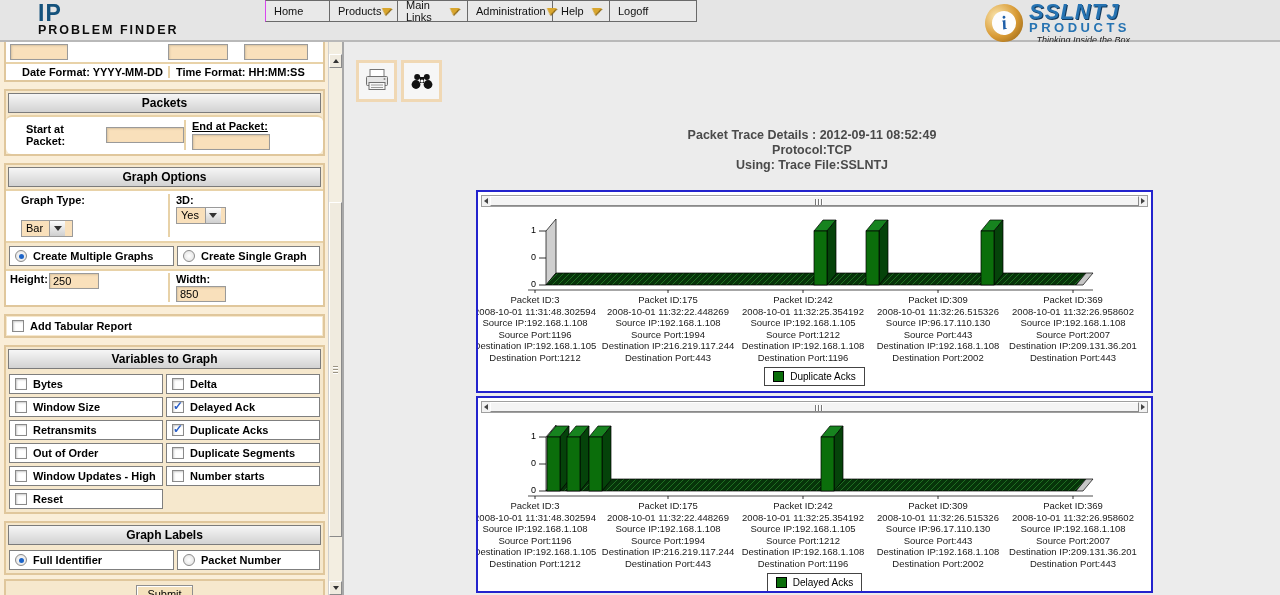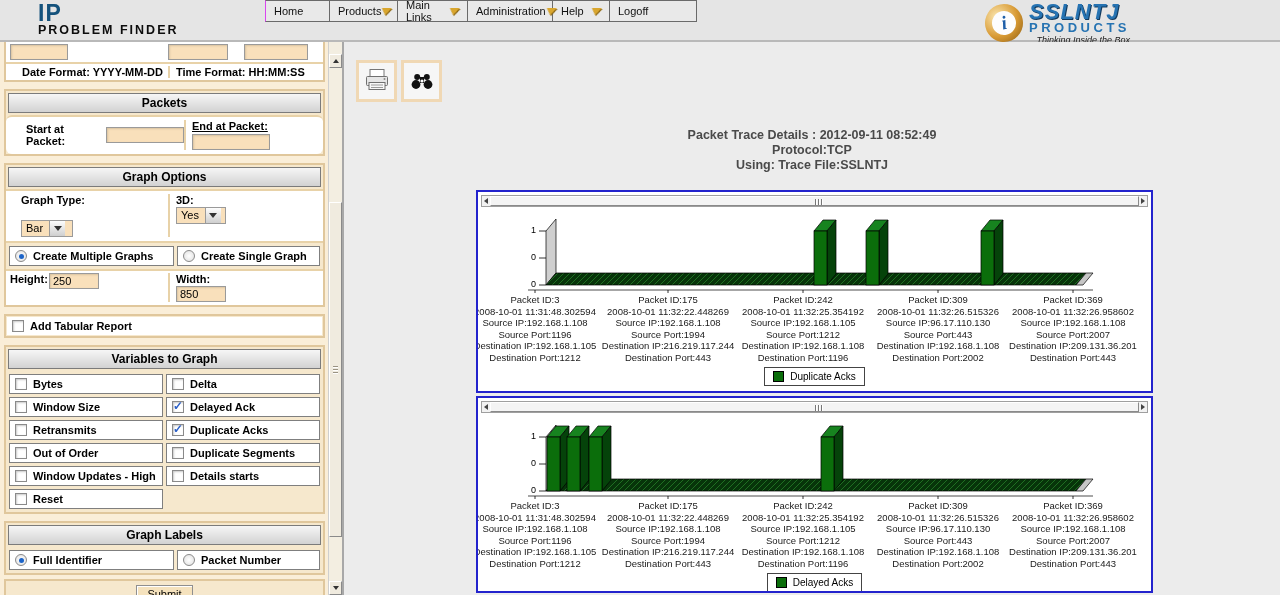--- a/index.html
+++ b/index.html
@@ -269,21 +269,21 @@
               <div class="cell">
                 <span class="chk"></span>
                 <span>Duplicate Segments</span>
               </div>
               <div class="cell">
                 <span class="chk"></span>
                 <span>Window Updates - High</span>
               </div>
               <div class="cell">
                 <span class="chk"></span>
-                <span>Details starts</span>
+                <span>Number starts</span>
               </div>
               <div class="cell">
                 <span class="chk"></span>
                 <span>Reset</span>
               </div>
             </div>
         </div>
 
         <div class="section" style="margin-bottom:4px;">
           <div class="sec-head">Graph Labels</div>

